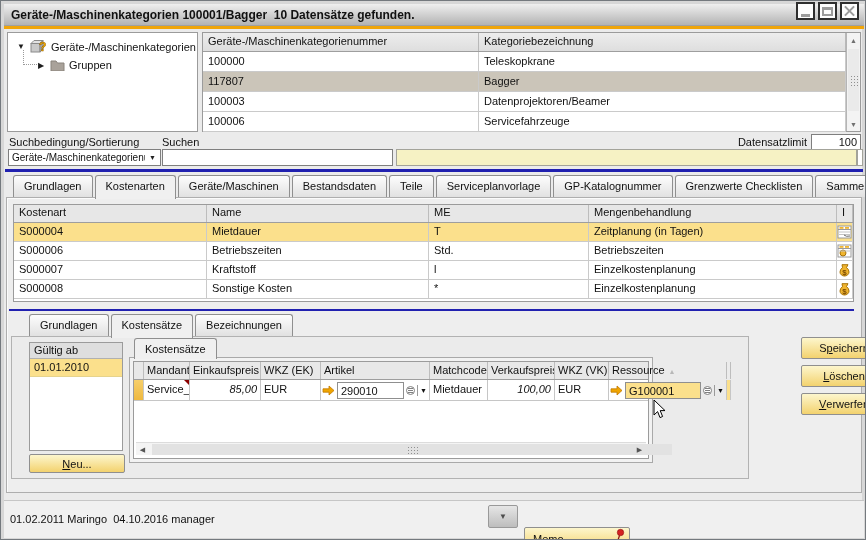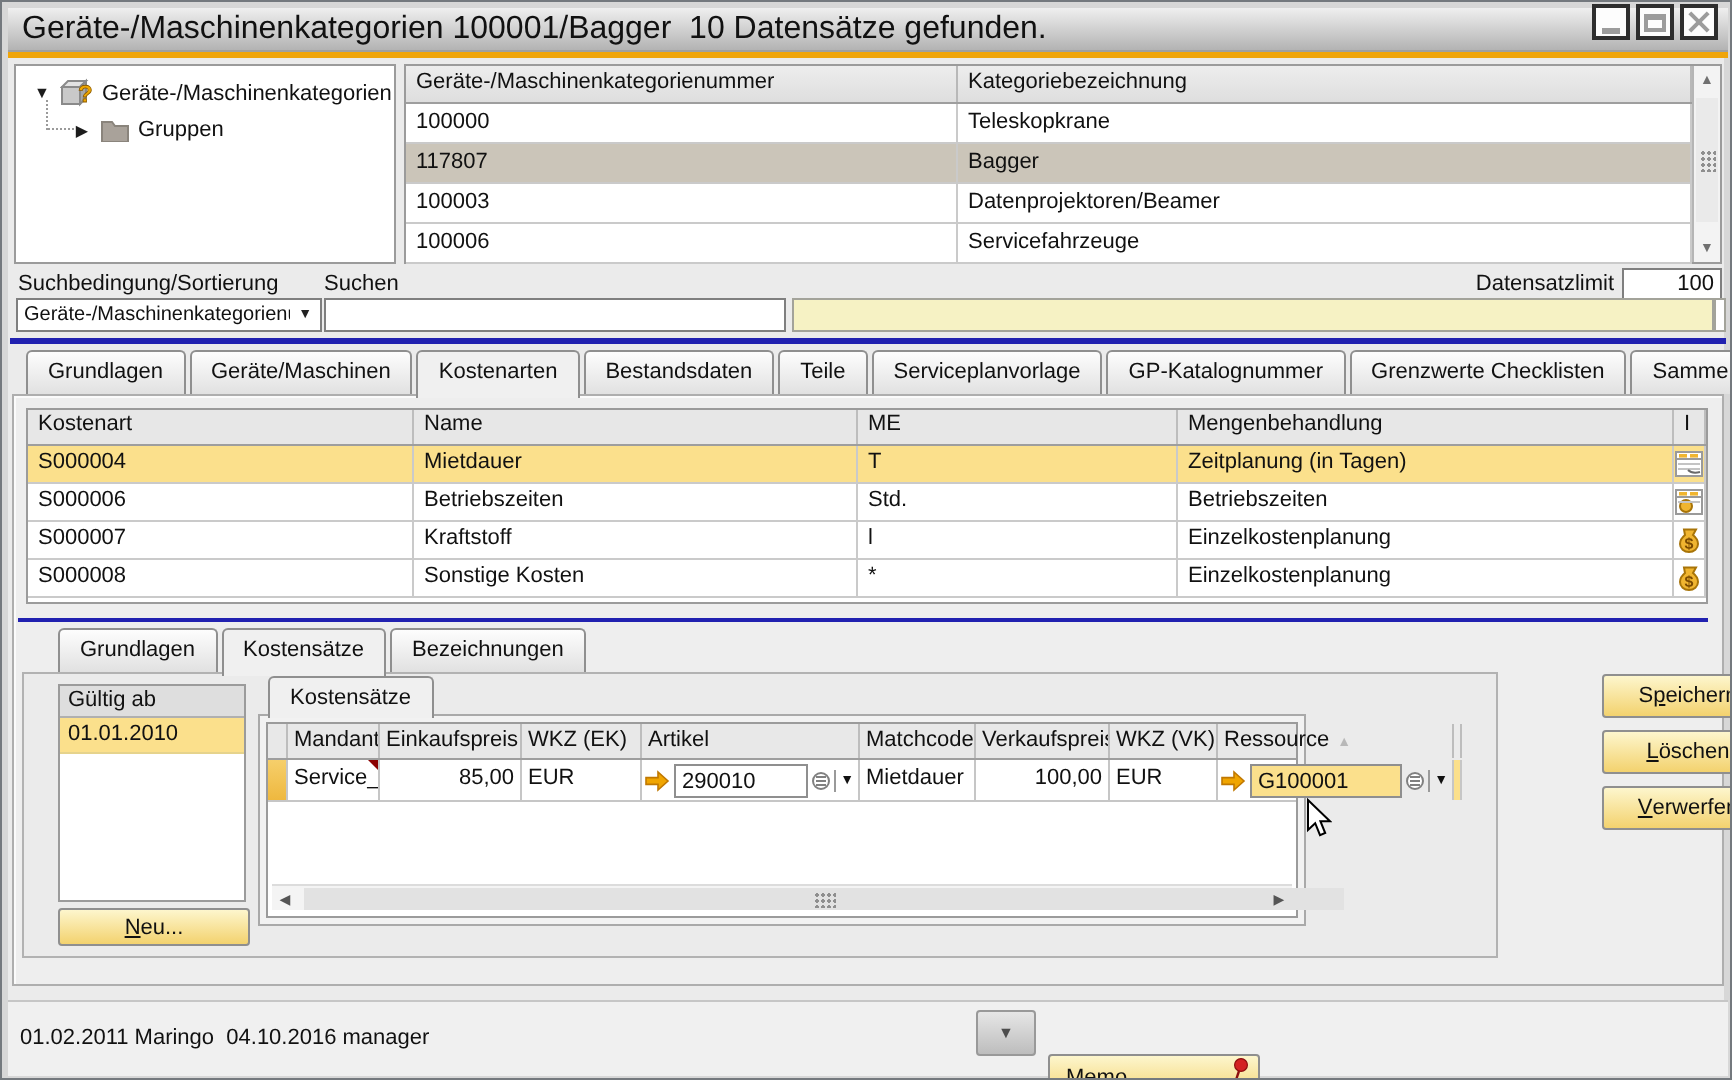--- a/index.html
+++ b/index.html
@@ -4,21 +4,21 @@
 <style>
   * { box-sizing:border-box; margin:0; padding:0; }
   body { background:#9aa0a5; font-family:"Liberation Sans",sans-serif; }
   .window { position:relative; width:866px; height:540px; margin:0 auto; background:#ebebeb;
             border:1px solid #74797e; box-shadow: inset 0 0 0 3px #d7d7d7; font-size:11px; color:#111; overflow:hidden; }
 
   
   .titlebar { position:absolute; left:3px; top:3px; width:860px; height:22px;
               background:linear-gradient(#efefef,#b3b3b3); display:flex; align-items:center;
               padding-left:7px; border-bottom:1px solid #a0a0a0; }
-  .titlebar .title { font-weight:normal; font-size:16px; white-space:pre; }
+  .titlebar .title { font-weight:bold; font-size:12px; white-space:pre; }
   .winbtns { position:absolute; right:6px; top:1px; display:flex; gap:3px; }
   .wbtn { width:19px; height:18px; background:#fdfdfd; border:2px solid #2e2e2e;
           display:flex; align-items:center; justify-content:center; }
   .g-min { width:9px; height:3px; background:#9c9c9c; margin-top:9px; }
   .g-max { width:11px; height:9px; border:2px solid #9c9c9c; border-top-width:3px; }
   .g-close { position:relative; width:11px; height:11px; }
   .g-close i { position:absolute; left:-1px; top:4px; width:13px; height:2px; background:#9c9c9c; }
   .g-close i:first-child { transform:rotate(45deg); }
   .g-close i:last-child  { transform:rotate(-45deg); }
   .accent { position:absolute; left:3px; top:25px; width:860px; height:3px; background:#f0a50a; }
@@ -90,21 +90,21 @@
 
   #sub-box { position:absolute; left:128px; top:356px; width:524px; height:106px; border:1px solid #a9a9a9; background:#f2f2f2; }
   #rates { position:absolute; left:3px; top:3px; right:3px; bottom:3px; background:#fff; border:1px solid #9b9b9b; }
   .r-head { display:grid; grid-template-columns:10px 46px 71px 60px 109px 58px 67px 54px 118px 1fr;
             height:18px; background:#e8e8e8; border-bottom:1px solid #9e9e9e; }
   .r-head div { padding:2px 0 0 3px; border-right:1px solid #bdbdbd; overflow:hidden; white-space:nowrap; }
   .r-row { display:grid; grid-template-columns:10px 46px 71px 60px 109px 58px 67px 54px 118px 1fr;
            height:21px; border-bottom:1px solid #c6c6c6; }
   .r-row > div { border-right:1px solid #c6c6c6; padding:3px 0 0 3px; overflow:hidden; white-space:nowrap; position:relative; }
   .r-sel { background:linear-gradient(#f6cf6b,#eeb83f); }
-  .num { text-align:right; padding-right:3px !important; }
+  .num { text-align:right; padding-right:3px !important;font-style:italic; }
   .red-corner { position:absolute; top:0; right:0; width:0; height:0;
                 border-left:5px solid transparent; border-top:5px solid #8b0000; }
   .linkcell { display:flex; align-items:center; gap:2px; padding:0 1px !important; }
   .inset { height:17px; border:1px solid #8f8f8f; background:#fff; flex:1; padding:2px 0 0 3px; overflow:hidden; }
   .inset.gold { background:#fbe08c; }
   .dd { display:flex; align-items:center; gap:2px; padding-right:1px; }
   .dd-list { width:9px; height:9px; border:1px solid #808080; border-radius:50%; position:relative; background:#fff; }
   .dd-list::after { content:""; position:absolute; left:1px; right:1px; top:1px; height:1px;
                     background:#808080; box-shadow:0 2px 0 #808080, 0 4px 0 #808080; }
   .dd-sep { width:1px; height:11px; background:#9a9a9a; }
@@ -219,22 +219,22 @@
     <span class="arr">▼</span>
   </div>
   <div id="search-input"></div>
   <div id="search-yellow"></div>
   <div id="search-tail"></div>
 
   <div class="blueline" style="left:4px; top:168px; width:858px; height:3px;"></div>
 
   <div class="tabs" style="left:12px; top:174px;">
     <div class="tab">Grundlagen</div>
+    <div class="tab active">Kostenarten</div>
     <div class="tab">Geräte/Maschinen</div>
-    <div class="tab active">Kostenarten</div>
     <div class="tab">Bestandsdaten</div>
     <div class="tab">Teile</div>
     <div class="tab">Serviceplanvorlage</div>
     <div class="tab">GP-Katalognummer</div>
     <div class="tab">Grenzwerte Checklisten</div>
     <div class="tab">Sammelmappe</div>
   </div>
 
   <div id="outer-box"></div>
 

